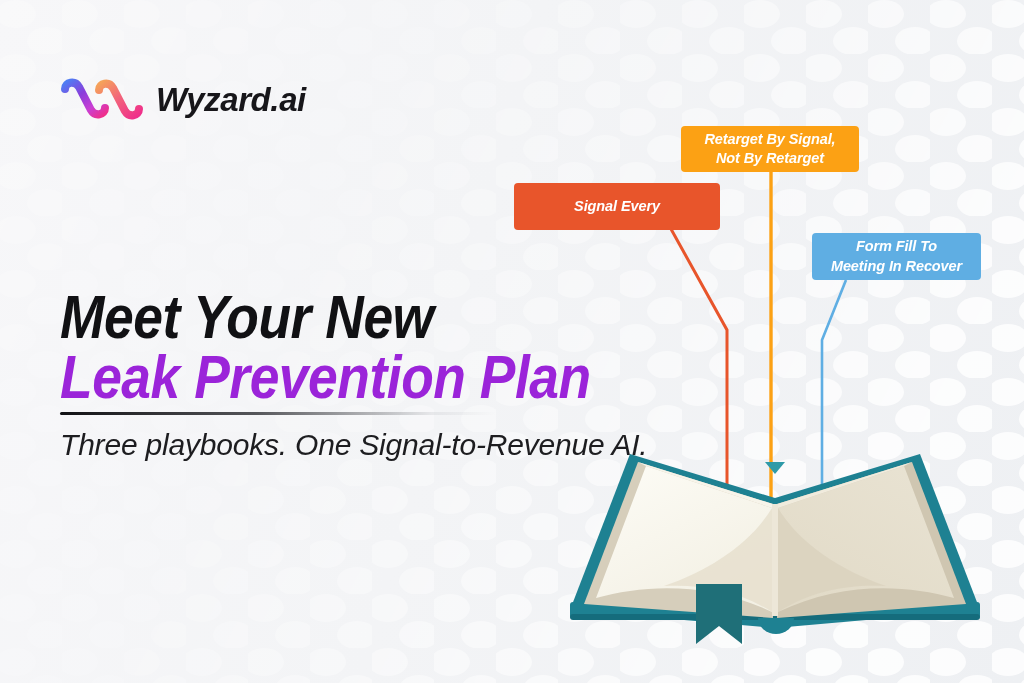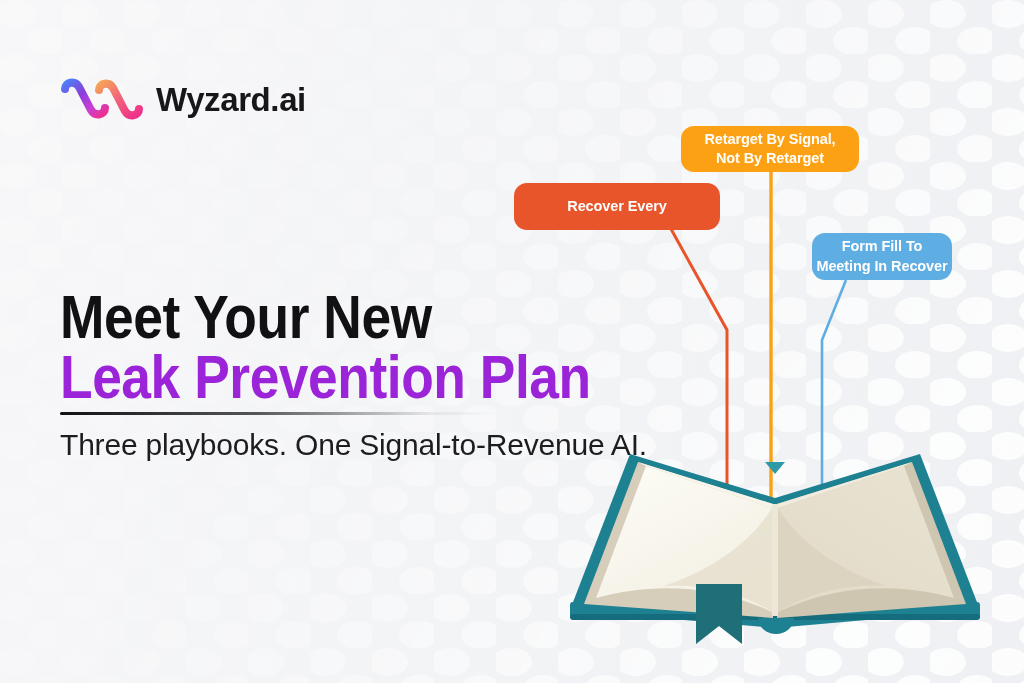--- a/index.html
+++ b/index.html
@@ -13,20 +13,21 @@
     font-family: "Liberation Sans", sans-serif;
     background: #f4f5f7;
   }
 
   #stage {
     position: relative;
     width: 1024px;
     height: 683px;
     background: linear-gradient(105deg, #f7f7f9 0%, #f3f4f6 45%, #eef0f3 100%);
     overflow: hidden;
+    font-style: italic;
   }
 
   
   .bg-texture {
     position: absolute;
     inset: 0;
     pointer-events: none;
   }
   .bg-texture svg { display: block; width: 100%; height: 100%; }
 
@@ -96,21 +97,21 @@
   
   .connectors {
     position: absolute;
     inset: 0;
     pointer-events: none;
   }
 
   
   .badge {
     position: absolute;
-    border-radius: 13px;
+    border-radius: 4px;
     color: #ffffff;
     text-align: center;
     font-family: "Liberation Sans", sans-serif;
     font-weight: 700;
     font-size: 14.5px;
     line-height: 1.32;
     letter-spacing: -0.1px;
     display: flex;
     flex-direction: column;
     align-items: center;
@@ -121,21 +122,21 @@
   }
   #badge-recover {
     left: 514px; top: 183px; width: 206px; height: 47px;
     background: #E8552B;
   }
   #badge-retarget {
     left: 681px; top: 126px; width: 178px; height: 46px;
     background: #FCA114;
   }
   #badge-formfill {
-    left: 812px; top: 233px; width: 140px; height: 47px;
+    left: 812px; top: 233px; width: 169px; height: 47px;
     background: #5FAEE3;
   }
 
   
   .book-wrap {
     position: absolute;
     left: 560px;
     top: 432px;
     width: 430px;
     height: 220px;
@@ -206,21 +207,21 @@
 
       <path d="M771 172 L771 520" fill="none" stroke="#FCA114" stroke-width="3.4"></path>
       <circle cx="771" cy="527" r="11" fill="#FBA40F"></circle>
 
       <path d="M846 280 L822 340 L822 540" fill="none" stroke="#5FAEE3" stroke-width="2.6"></path>
       <circle cx="822" cy="547" r="9.5" fill="#5FAEE3"></circle>
     </svg>
   </div>
 
   <div class="badge" id="badge-recover">
-    <span>Recover Every</span>
+    <span>Signal Every</span>
   </div>
 
   <div class="badge" id="badge-retarget">
     <span>Retarget By Signal,</span>
     <span>Not By Retarget</span>
   </div>
 
   <div class="badge" id="badge-formfill">
     <span>Form Fill To</span>
     <span>Meeting In Recover</span>

